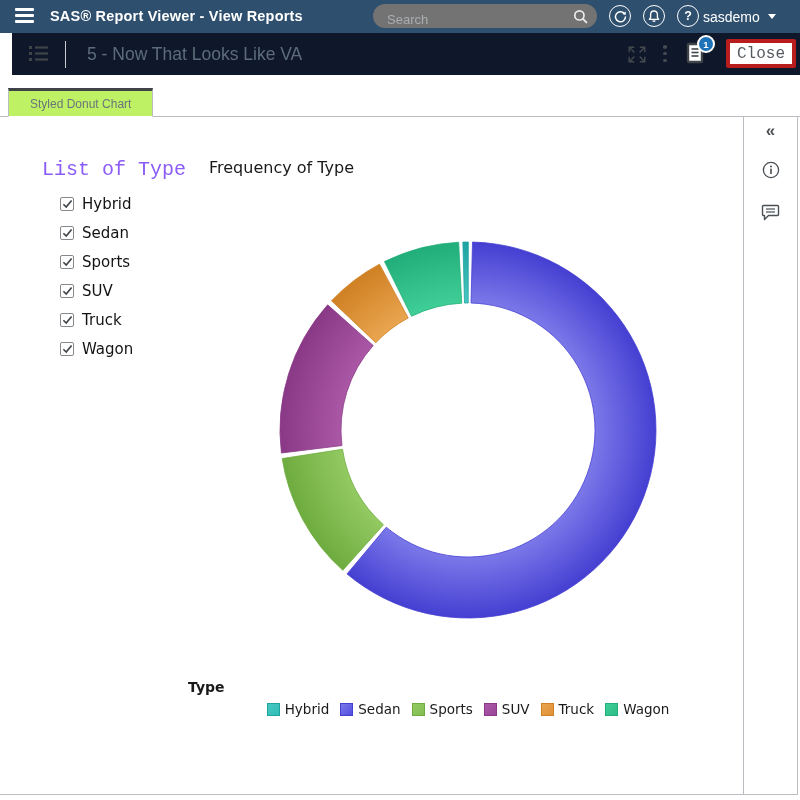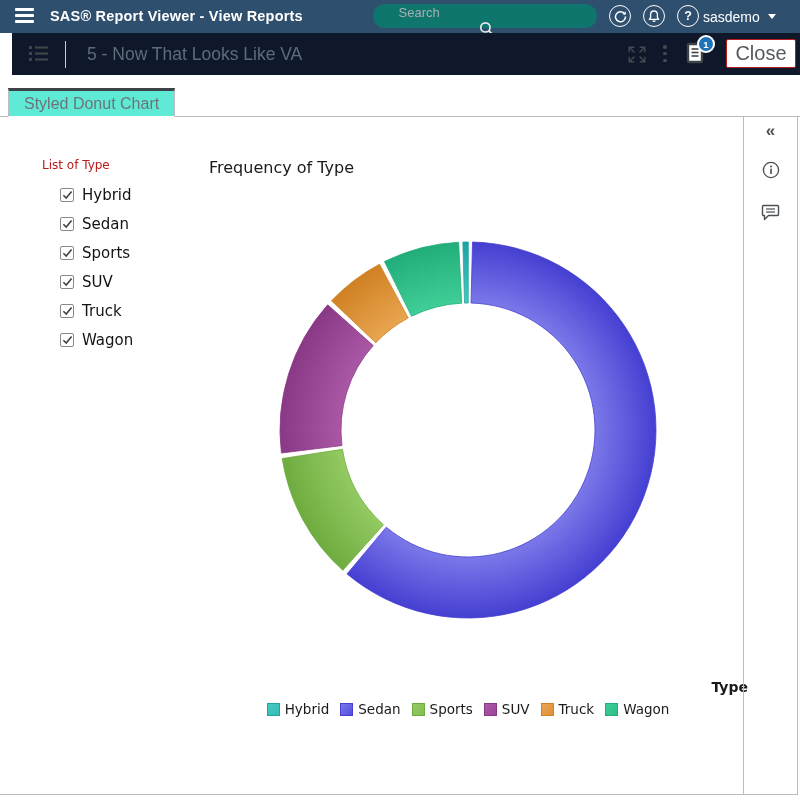--- a/index.html
+++ b/index.html
@@ -5,22 +5,22 @@
   html,body{margin:0;padding:0;background:#fff;}
   .screen{position:relative;width:800px;height:800px;background:#fff;overflow:hidden;
           font-family:"Liberation Sans",sans-serif;-webkit-font-smoothing:antialiased;}
 
   
   .app-bar{position:absolute;left:0;top:0;width:800px;height:33px;background:#2F4F6E;}
   .hamburger{position:absolute;left:15px;top:8px;width:19px;height:16px;cursor:pointer;}
   .hamburger span{display:block;width:19px;height:2.6px;background:#fff;border-radius:1px;margin-bottom:3.4px;}
   .app-title{position:absolute;left:50px;top:0;height:50px;line-height:33px;color:#fff;
              font-size:14.5px;font-weight:600;letter-spacing:.2px;}
-  .search-pill{position:absolute;left:373px;top:4px;width:224px;height:24px;background:#0f766e;
-               border-radius:12px;display:flex;align-items:center;padding:0 9px 0 12px;box-sizing:border-box;flex-direction:column;}
+  .search-pill{position:absolute;left:373px;top:4px;width:224px;height:24px;background:#737373;
+               border-radius:12px;display:flex;align-items:flex-end;padding:0 9px 0 12px;box-sizing:border-box;}
   .search-pill input{flex:1;background:transparent;border:none;outline:none;color:#d8dadc;
                      font-size:13px;font-family:"Liberation Sans",sans-serif;}
   .search-pill input::placeholder{color:#A9AEB2;}
   .bar-icons{position:absolute;left:609px;top:5px;display:flex;gap:12px;}
   .circle-ico{width:22px;height:22px;border:1.6px solid #fff;border-radius:50%;box-sizing:border-box;
               display:flex;align-items:center;justify-content:center;color:#fff;cursor:pointer;}
   .circle-ico svg{display:block;}
   .help-q{font-size:12.5px;font-weight:bold;color:#fff;line-height:1;}
   .user-menu{position:absolute;left:703px;top:0;height:33px;display:flex;align-items:center;gap:8px;cursor:pointer;text-align:center;}
   .user-name{color:#fff;font-size:14px;}
@@ -34,53 +34,53 @@
   .report-title{position:absolute;left:75px;top:0;height:42px;line-height:42px;
                 font-size:17.5px;color:#5C6D79;}
   .expand-ico{position:absolute;left:616px;top:13px;cursor:pointer;}
   .kebab-ico{position:absolute;left:651px;top:12px;width:4px;cursor:pointer;}
   .kebab-ico i{display:block;width:3.6px;height:3.6px;border-radius:50%;background:#454A4F;margin-bottom:3.2px;}
   .doc-wrap{position:absolute;left:674px;top:9px;width:20px;height:24px;cursor:pointer;}
   .badge{position:absolute;top:-7px;right:-9px;min-width:10px;height:14px;padding:0 2px;background:#1D72B8;
          border:2px solid #fff;border-radius:9px;color:#fff;font-size:9.5px;font-weight:bold;
          display:flex;align-items:center;justify-content:center;}
   .close-btn{position:absolute;left:714px;top:6px;width:70px;height:29px;background:#fff;
-             border:1px solid #b91c1c;border-radius:2px;font-size:20px;color:#545A60;
-             font-family:Liberation Sans, sans-serif;cursor:pointer;}
+             border:4px solid #b91c1c;border-radius:2px;font-size:16px;color:#545A60;
+             font-family:Liberation Mono, monospace;cursor:pointer;}
 
   
   .tabstrip{position:absolute;left:0;top:75px;width:800px;height:42px;box-sizing:border-box;
             border-bottom:1px solid #B9BDC1;display:flex;align-items:flex-end;padding-left:8px;}
-  .tab{position:relative;margin-bottom:-1px;height:29px;box-sizing:border-box;background:#5eead4;
+  .tab{position:relative;margin-bottom:-1px;height:29px;box-sizing:border-box;background:#bef264;
        border:1px solid #B9BDC1;border-top:3px solid #3E4347;border-bottom:1px solid #fff;
-       padding:0 15px;display:flex;align-items:center;font-size:16px;color:#6B747B;cursor:pointer;}
+       padding:0 21px;display:flex;align-items:center;font-size:12px;color:#6B747B;cursor:pointer;}
 
   
   .content{position:absolute;left:0;top:117px;width:797px;height:677px;background:#fff;
            border-right:1px solid #B9BDC1;border-bottom:1px solid #B9BDC1;box-sizing:content-box;}
   .side-strip{position:absolute;left:743px;top:0;width:54px;height:677px;border-left:1px solid #B9BDC1;
               display:flex;flex-direction:column;align-items:center;padding-top:5px;box-sizing:border-box;gap:21px;}
   .collapse-glyph{font-size:17px;font-weight:bold;color:#4A4F53;line-height:18px;cursor:pointer;}
   .strip-ico{cursor:pointer;}
 
   
   .canvas-text{font-family:"DejaVu Sans",sans-serif;color:#1A1A1A;}
 
   .filter-panel{position:absolute;left:42px;top:41px;}
-  .filter-title{font-size:12px;color:#b91c1c;}
+  .filter-title{font-size:20px;color:#8b5cf6;font-family:Liberation Mono, monospace;}
   .filter-list{margin-top:14px;padding-left:18px;display:flex;flex-direction:column;gap:11px;}
   .filter-item{display:flex;align-items:center;gap:8px;height:18px;cursor:pointer;}
   .cb{width:14px;height:14px;box-sizing:border-box;border:1.4px solid #85898D;border-radius:2px;
       background:#fff;display:flex;align-items:center;justify-content:center;}
   .cb svg{display:block;}
   .cb-label{font-size:15px;color:#131313;}
 
   .chart-title{position:absolute;left:209px;top:41px;font-size:16px;}
   .donut-svg{position:absolute;left:276px;top:121px;}
-  .legend-title{position:absolute;left:188px;top:562px;width:560px;text-align:right;
+  .legend-title{position:absolute;left:188px;top:562px;width:560px;text-align:left;
                 font-size:14px;font-weight:bold;}
   .legend-items{position:absolute;left:188px;top:584px;width:560px;display:flex;
                 justify-content:center;align-items:center;gap:11px;}
   .legend-item{display:flex;align-items:center;gap:5px;}
   .swatch{width:13px;height:13px;box-sizing:border-box;border:1px solid #555;}
   .legend-label{font-size:13.5px;color:#1A1A1A;}
 </style>
 </head>
 <body>
 

